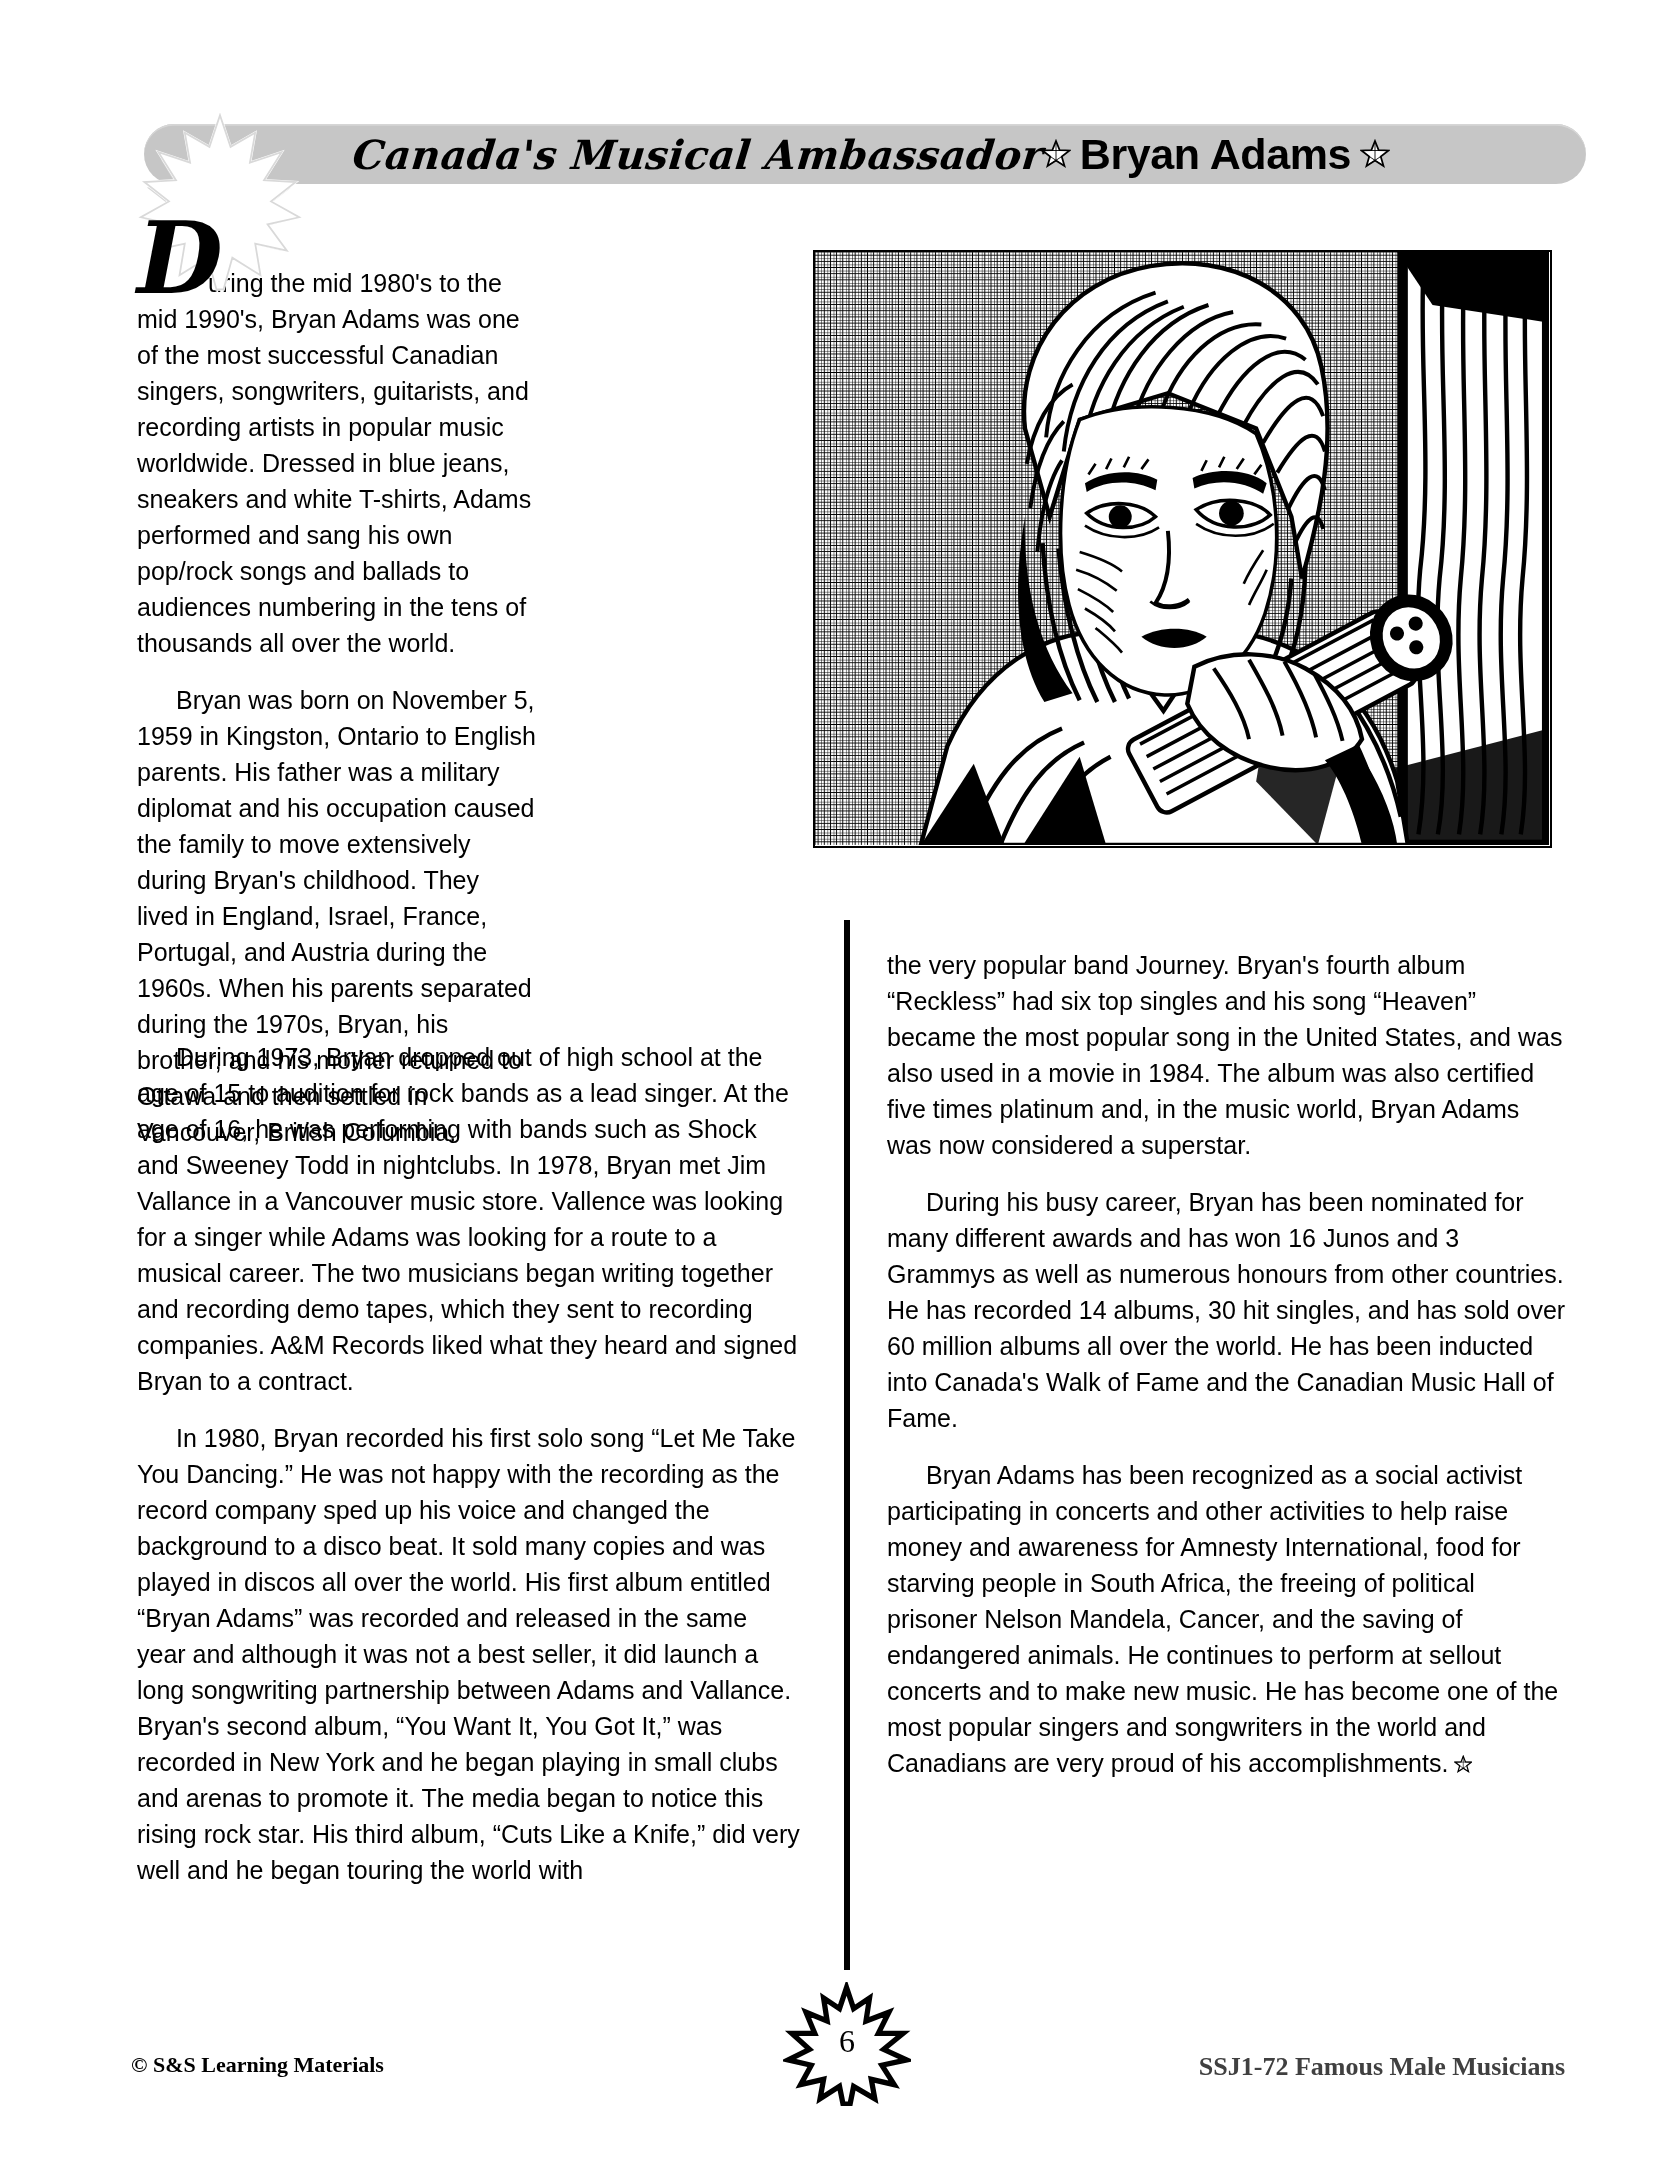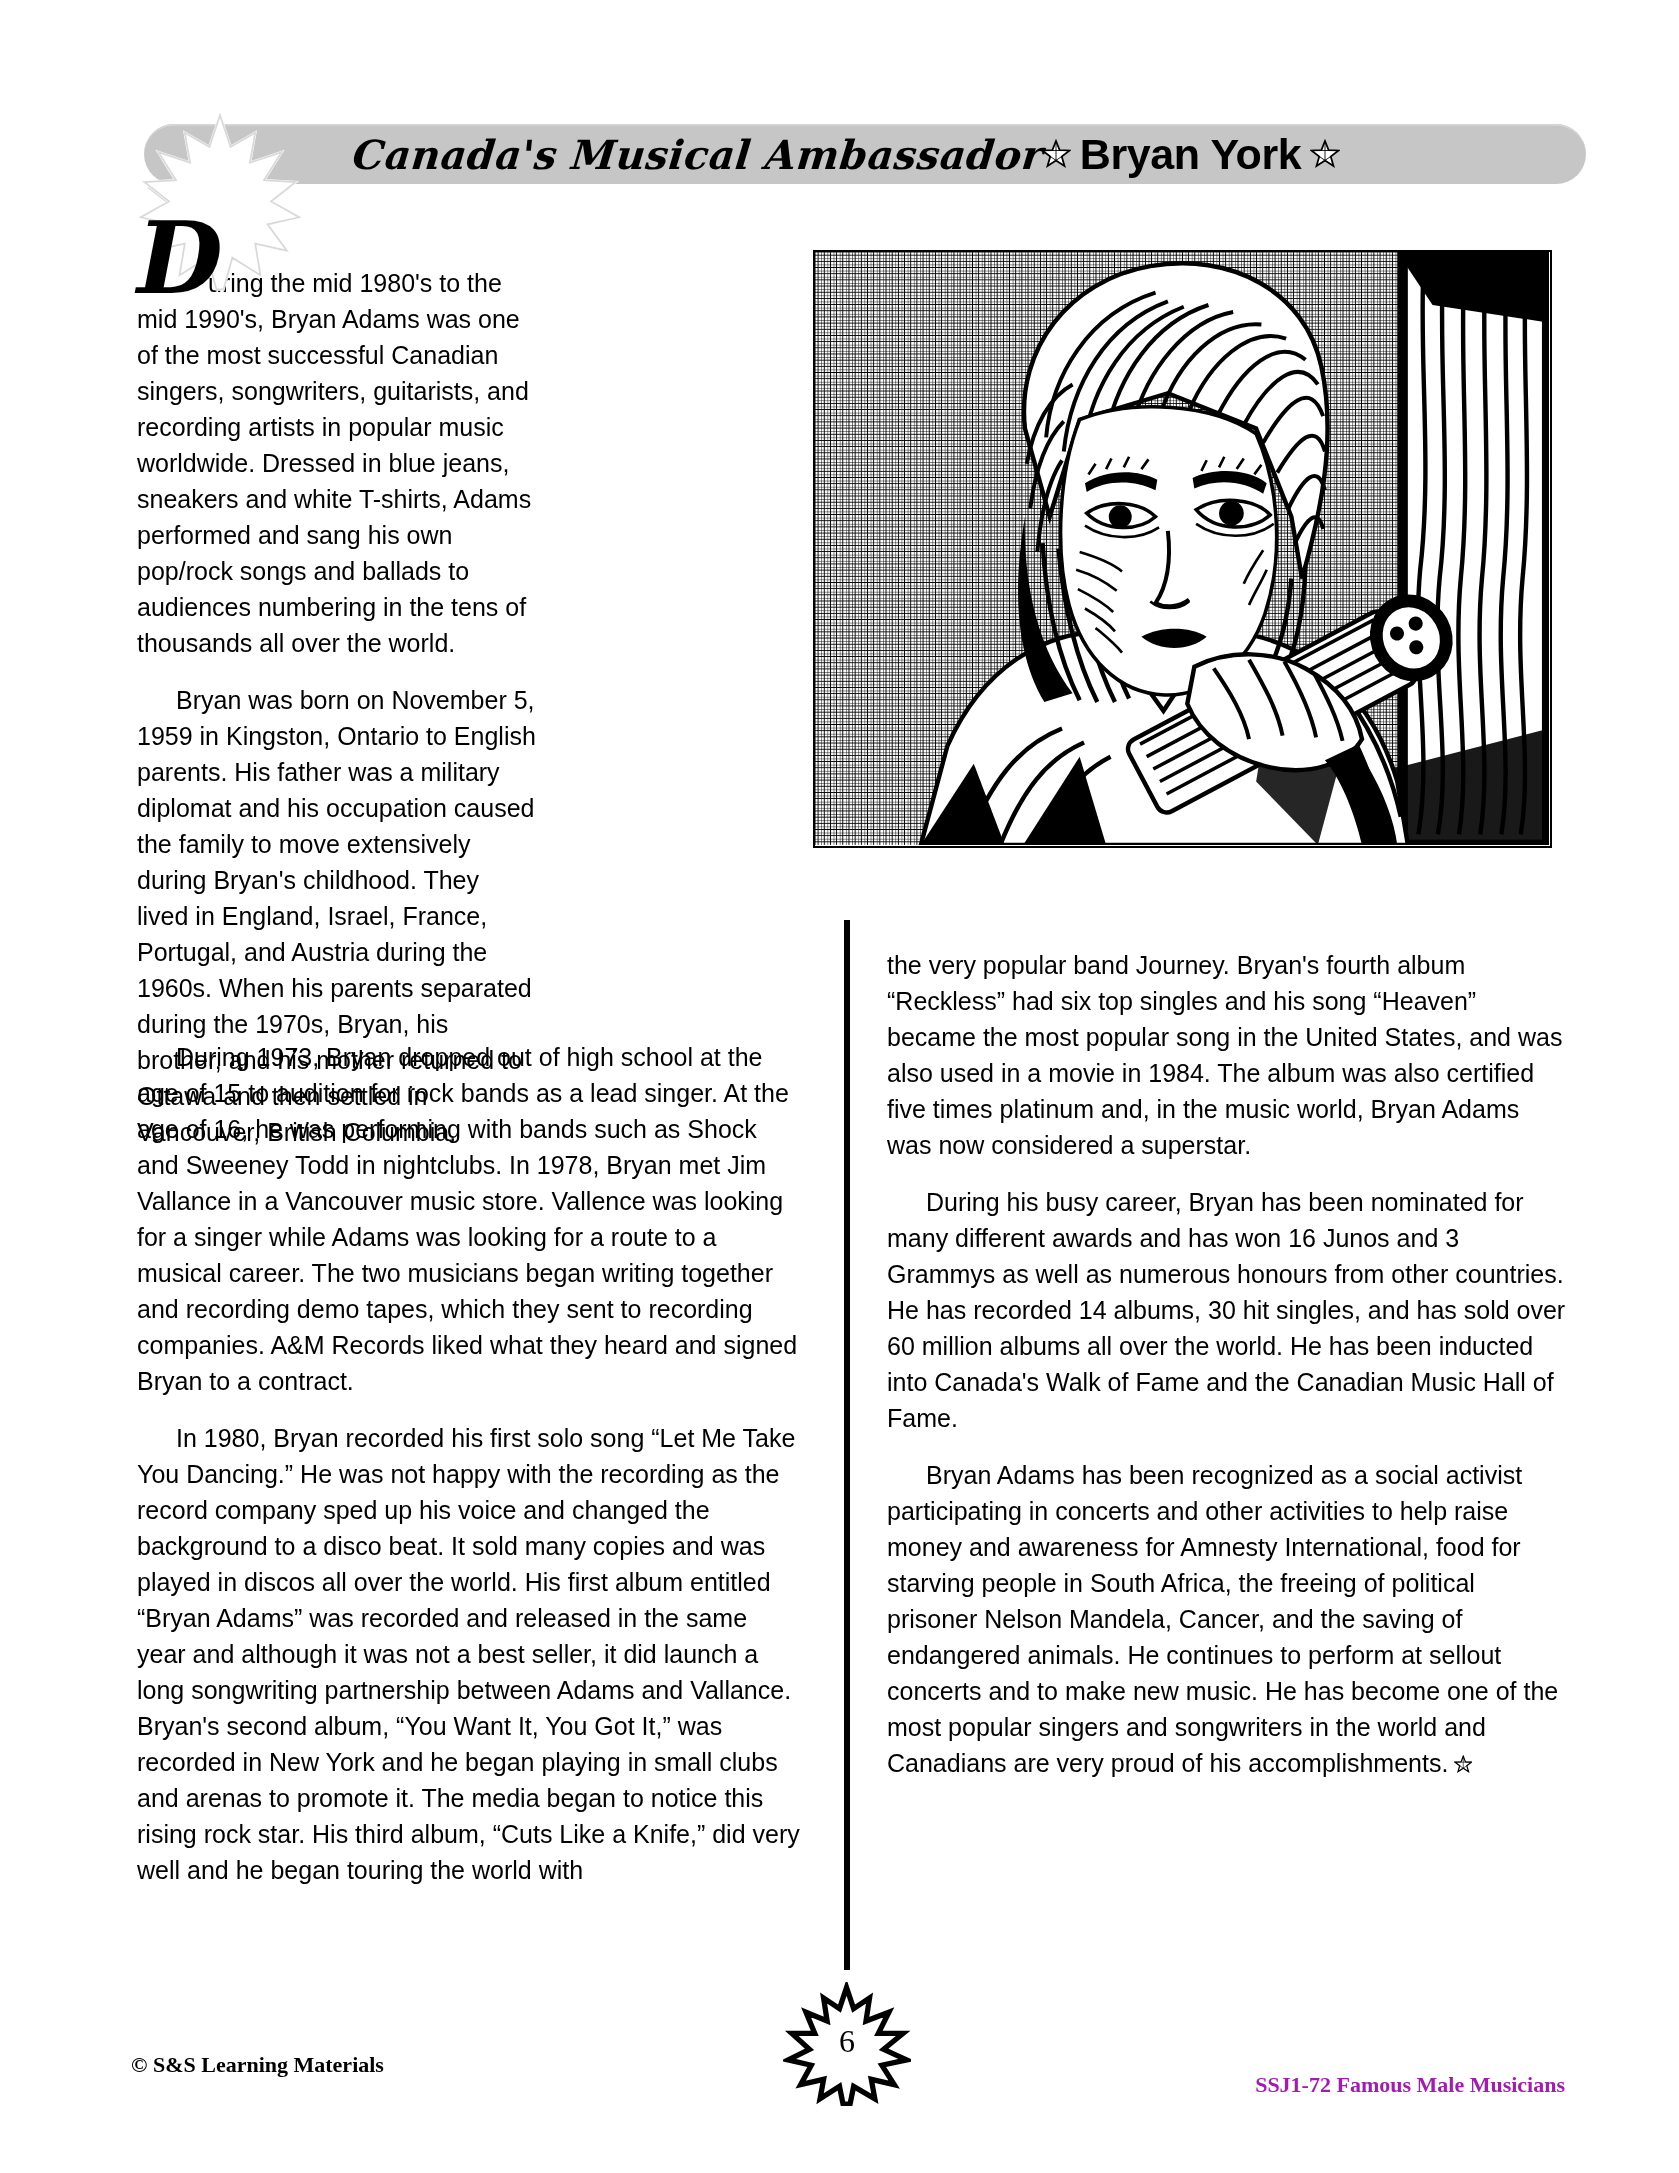--- a/index.html
+++ b/index.html
@@ -179,24 +179,23 @@
     color: #000;
     white-space: nowrap;
     text-align: right;
   }
   .footer-right {
     position: absolute;
     right: 115px;
     top: 2052px;
     font-family: "Liberation Serif", serif;
     font-weight: bold;
-    font-size: 22px;
-    color: #a21caf;
+    font-size: 26px;
+    color: #404040;
     white-space: nowrap;
-    margin-top: 20px;
   }
   .footer-page {
     position: absolute;
     left: 783px;
     top: 1982px;
     width: 128px;
     height: 124px;
   }
   .footer-page .num {
     position: absolute;
@@ -228,21 +227,21 @@
     <path d="M100 8 L110 42 L138 28 L132 60 L166 50 L148 80 L182 82 L156 102 L184 118 L152 126 L172 154 L138 146 L144 180 L114 162 L104 196 L96 196 L86 162 L56 180 L62 146 L28 154 L48 126 L16 118 L44 102 L18 82 L52 80 L34 50 L68 60 L62 28 L90 42 Z" fill="#d8d8d8"></path>
   </svg>
 
   <div class="header-title-script">Canada's Musical Ambassador</div>
 
   <div class="header-name-wrap">
     <svg class="star-outline" viewBox="0 0 24 24" aria-hidden="true">
       <path d="M12 1.6 L14.9 8.9 L22.8 9.2 L16.6 14.0 L18.8 21.6 L12 17.2 L5.2 21.6 L7.4 14.0 L1.2 9.2 L9.1 8.9 Z" fill="#ffffff" stroke="#000000" stroke-width="1.4"></path>
       <path d="M12 1.6 L12 17.2 M1.2 9.2 L22.8 9.2 M5.2 21.6 L16.6 14.0 M18.8 21.6 L7.4 14.0" stroke="#000000" stroke-width="0.7" fill="none"></path>
     </svg>
-    <span class="header-name">Bryan York</span>
+    <span class="header-name">Bryan Adams</span>
     <svg class="star-outline" viewBox="0 0 24 24" aria-hidden="true">
       <path d="M12 1.6 L14.9 8.9 L22.8 9.2 L16.6 14.0 L18.8 21.6 L12 17.2 L5.2 21.6 L7.4 14.0 L1.2 9.2 L9.1 8.9 Z" fill="#ffffff" stroke="#000000" stroke-width="1.4"></path>
       <path d="M12 1.6 L12 17.2 M1.2 9.2 L22.8 9.2 M5.2 21.6 L16.6 14.0 M18.8 21.6 L7.4 14.0" stroke="#000000" stroke-width="0.7" fill="none"></path>
     </svg>
   </div>
 
   <div class="illus">
     <svg width="734" height="593" viewBox="0 0 832 672" aria-hidden="true">
       <defs>
         <pattern id="crosshatch" width="7" height="7" patternUnits="userSpaceOnUse">

